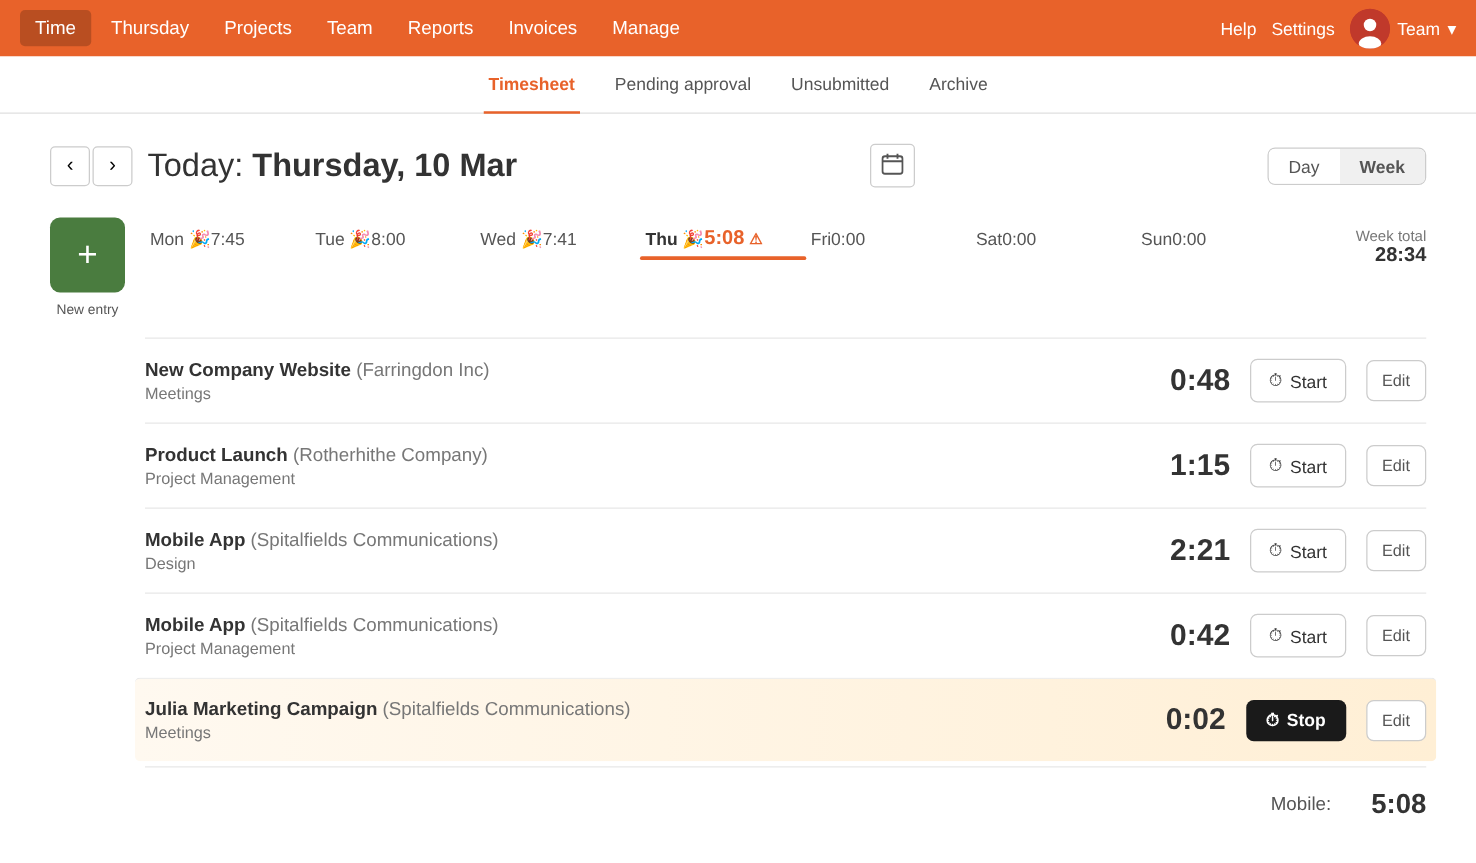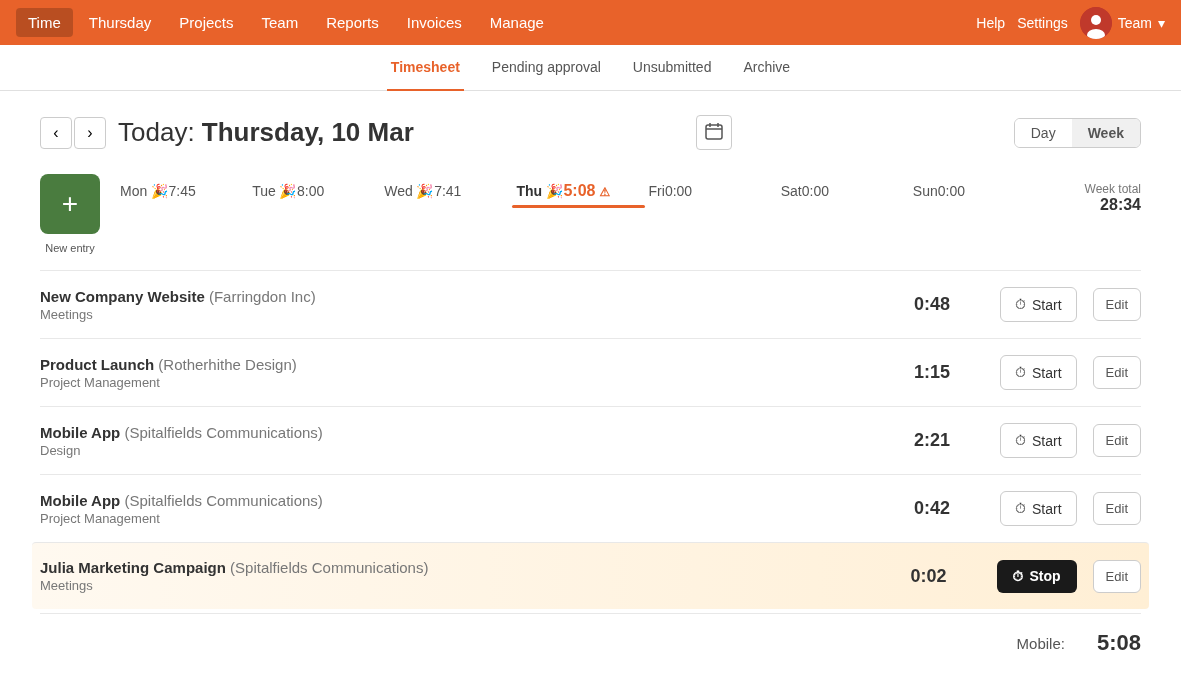--- a/index.html
+++ b/index.html
@@ -116,39 +116,39 @@
     .day-col.active .day-label { font-weight: 700; color: #333; }
     .day-label { font-size: 14px; color: #555; }
     .day-time { font-size: 14px; color: #555; }
     .day-active-bar { height: 3px; background: #E8622A; position: absolute; bottom: 0; left: 0; right: 0; border-radius: 2px; }
 
     .week-total { text-align: right; padding: 8px 0; min-width: 100px; }
     .week-total-label { font-size: 12px; color: #777; }
     .week-total-value { font-size: 16px; font-weight: 700; color: #333; }
 
     
-    .entries-container { }
+    .entries-container { margin-left: 76px; }
     .entry-row {
       display: flex; align-items: center;
       border-top: 1px solid #e8e8e8;
       padding: 16px 0;
       gap: 16px;
     }
     .entry-row.running {
       background: linear-gradient(90deg, #fff9f0 0%, #ffefd5 100%);
       margin: 0 -8px;
       padding: 16px 8px;
       border-radius: 4px;
     }
     .entry-info { flex: 1; }
     .entry-project { font-size: 15px; }
     .entry-project-name { font-weight: 700; }
     .entry-client { color: #777; font-weight: 400; }
     .entry-task { font-size: 13px; color: #777; margin-top: 2px; }
-    .entry-duration { font-size: 18px; font-weight: 700; min-width: 70px; }
+    .entry-duration { font-size: 24px; font-weight: 700; min-width: 70px; text-align: right; }
     .start-btn {
       display: flex; align-items: center; gap: 6px;
       border: 1px solid #ccc;
       background: #fff;
       border-radius: 6px;
       padding: 8px 14px;
       cursor: pointer;
       font-size: 14px;
       color: #333;
     }
@@ -311,21 +311,21 @@
     <button class="start-btn">
         <span>⏱</span>
         <span>Start</span>
       </button>
     <button class="edit-btn">Edit</button>
   </div>
       <div class="entry-row">
     <div class="entry-info">
       <div class="entry-project">
         <span class="entry-project-name">Product Launch</span>
-        <span class="entry-client"> (Rotherhithe Design)</span>
+        <span class="entry-client"> (Rotherhithe Company)</span>
       </div>
       <div class="entry-task">Project Management</div>
     </div>
     <div class="entry-duration">1:15</div>
     <button class="start-btn">
         <span>⏱</span>
         <span>Start</span>
       </button>
     <button class="edit-btn">Edit</button>
   </div>

